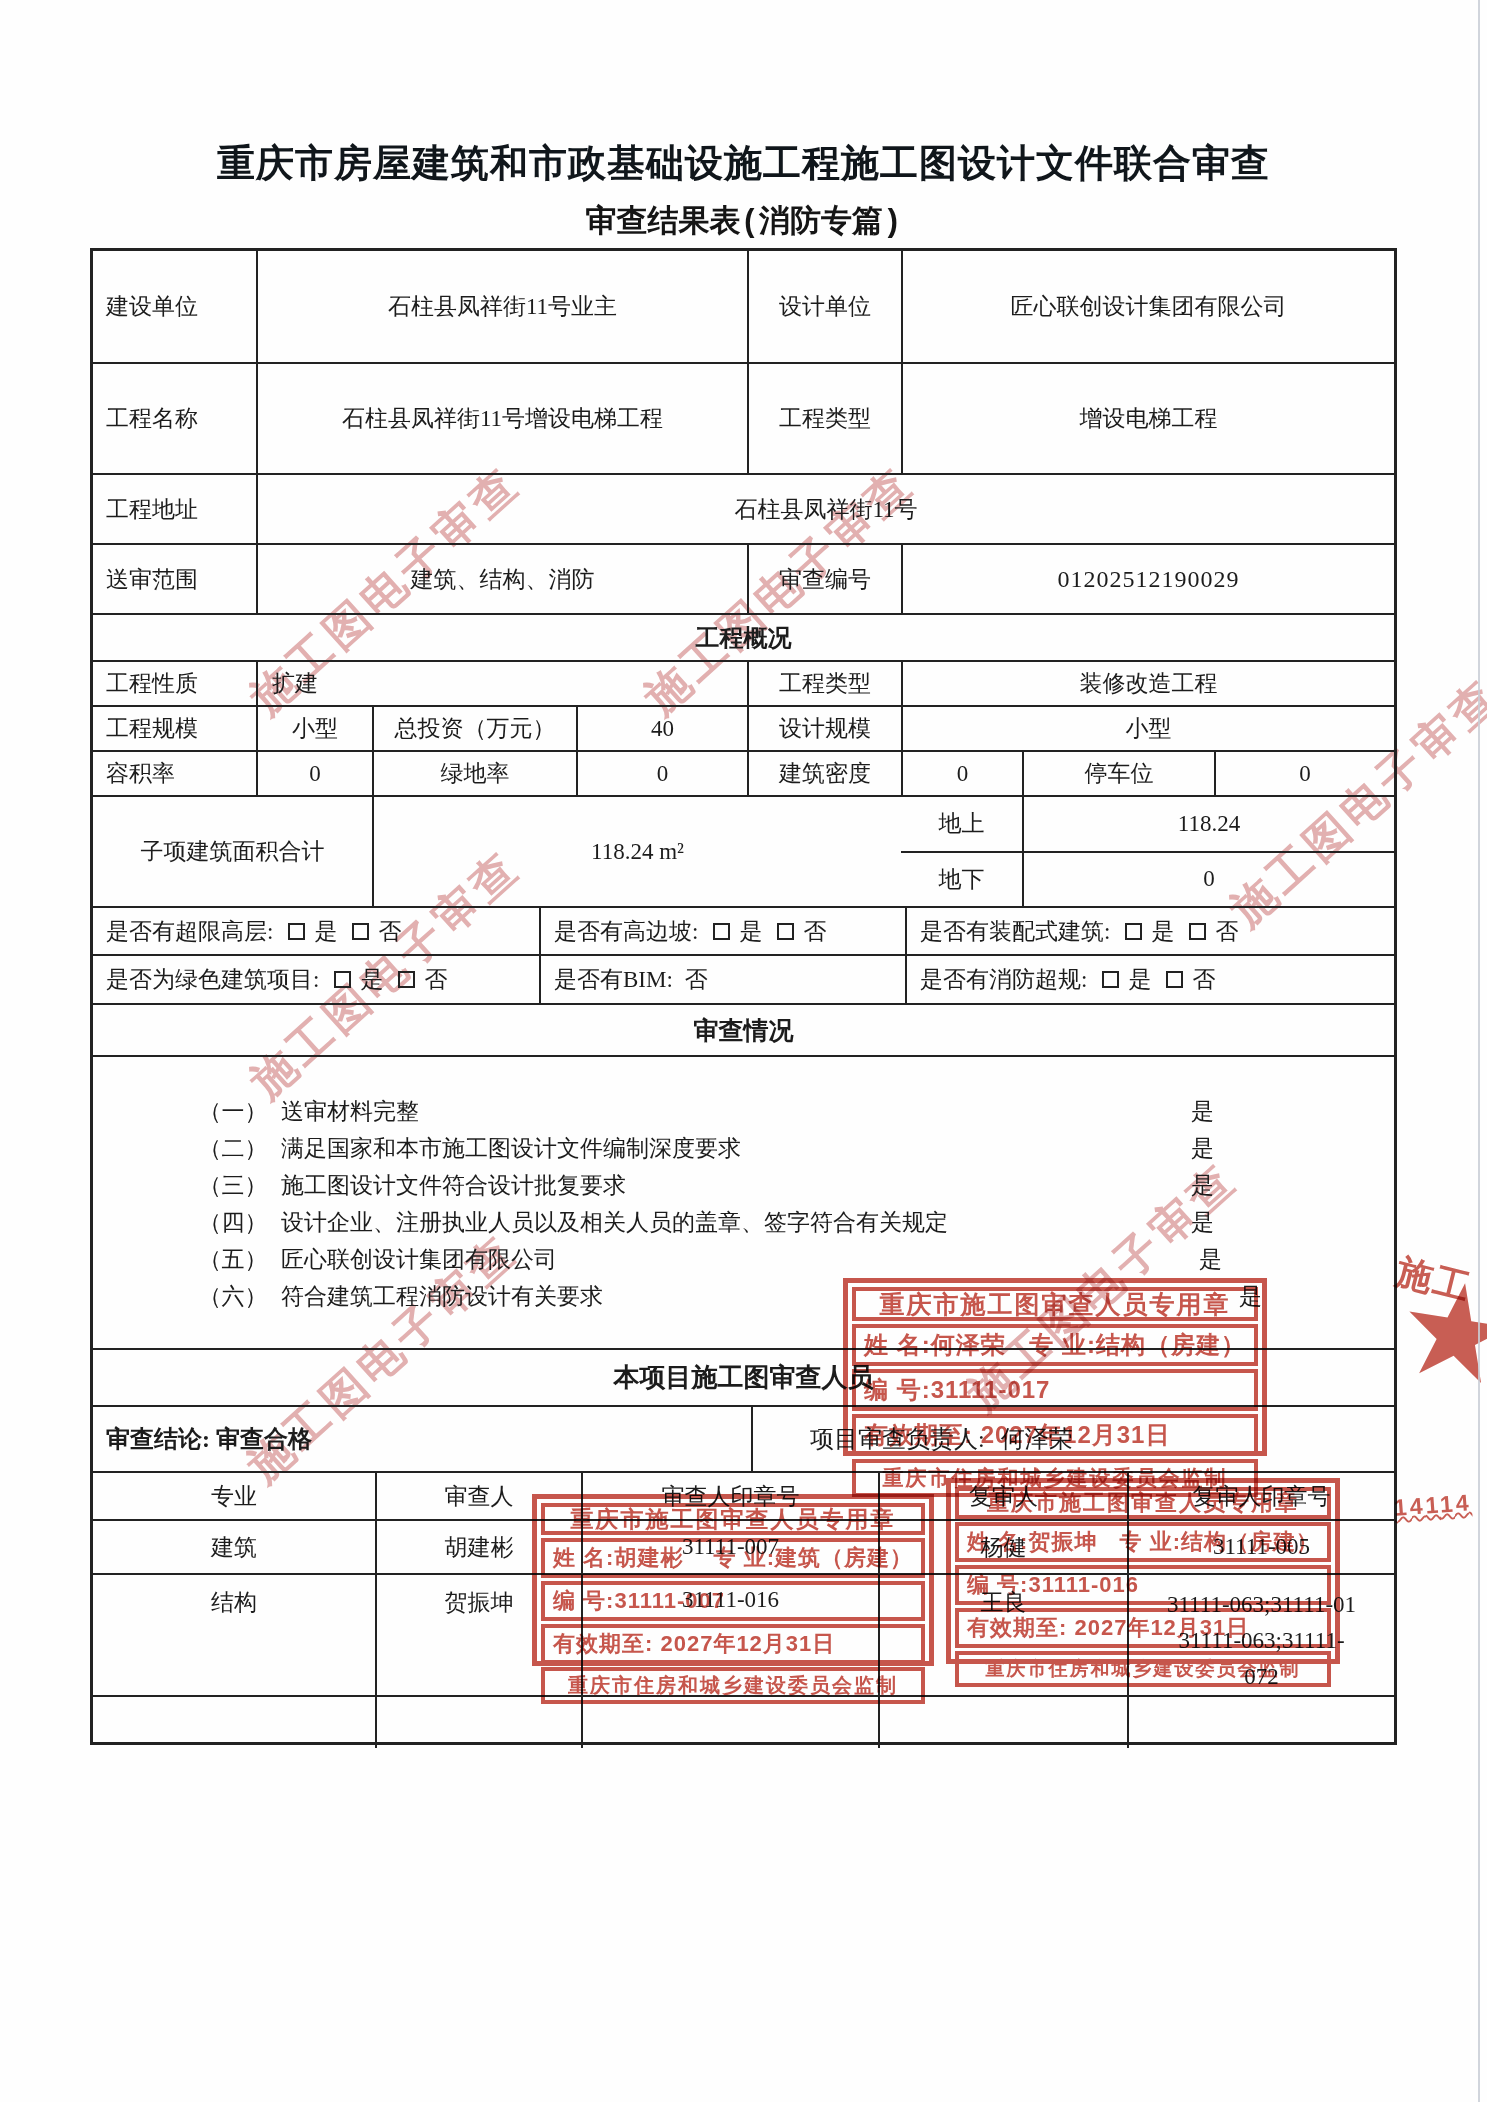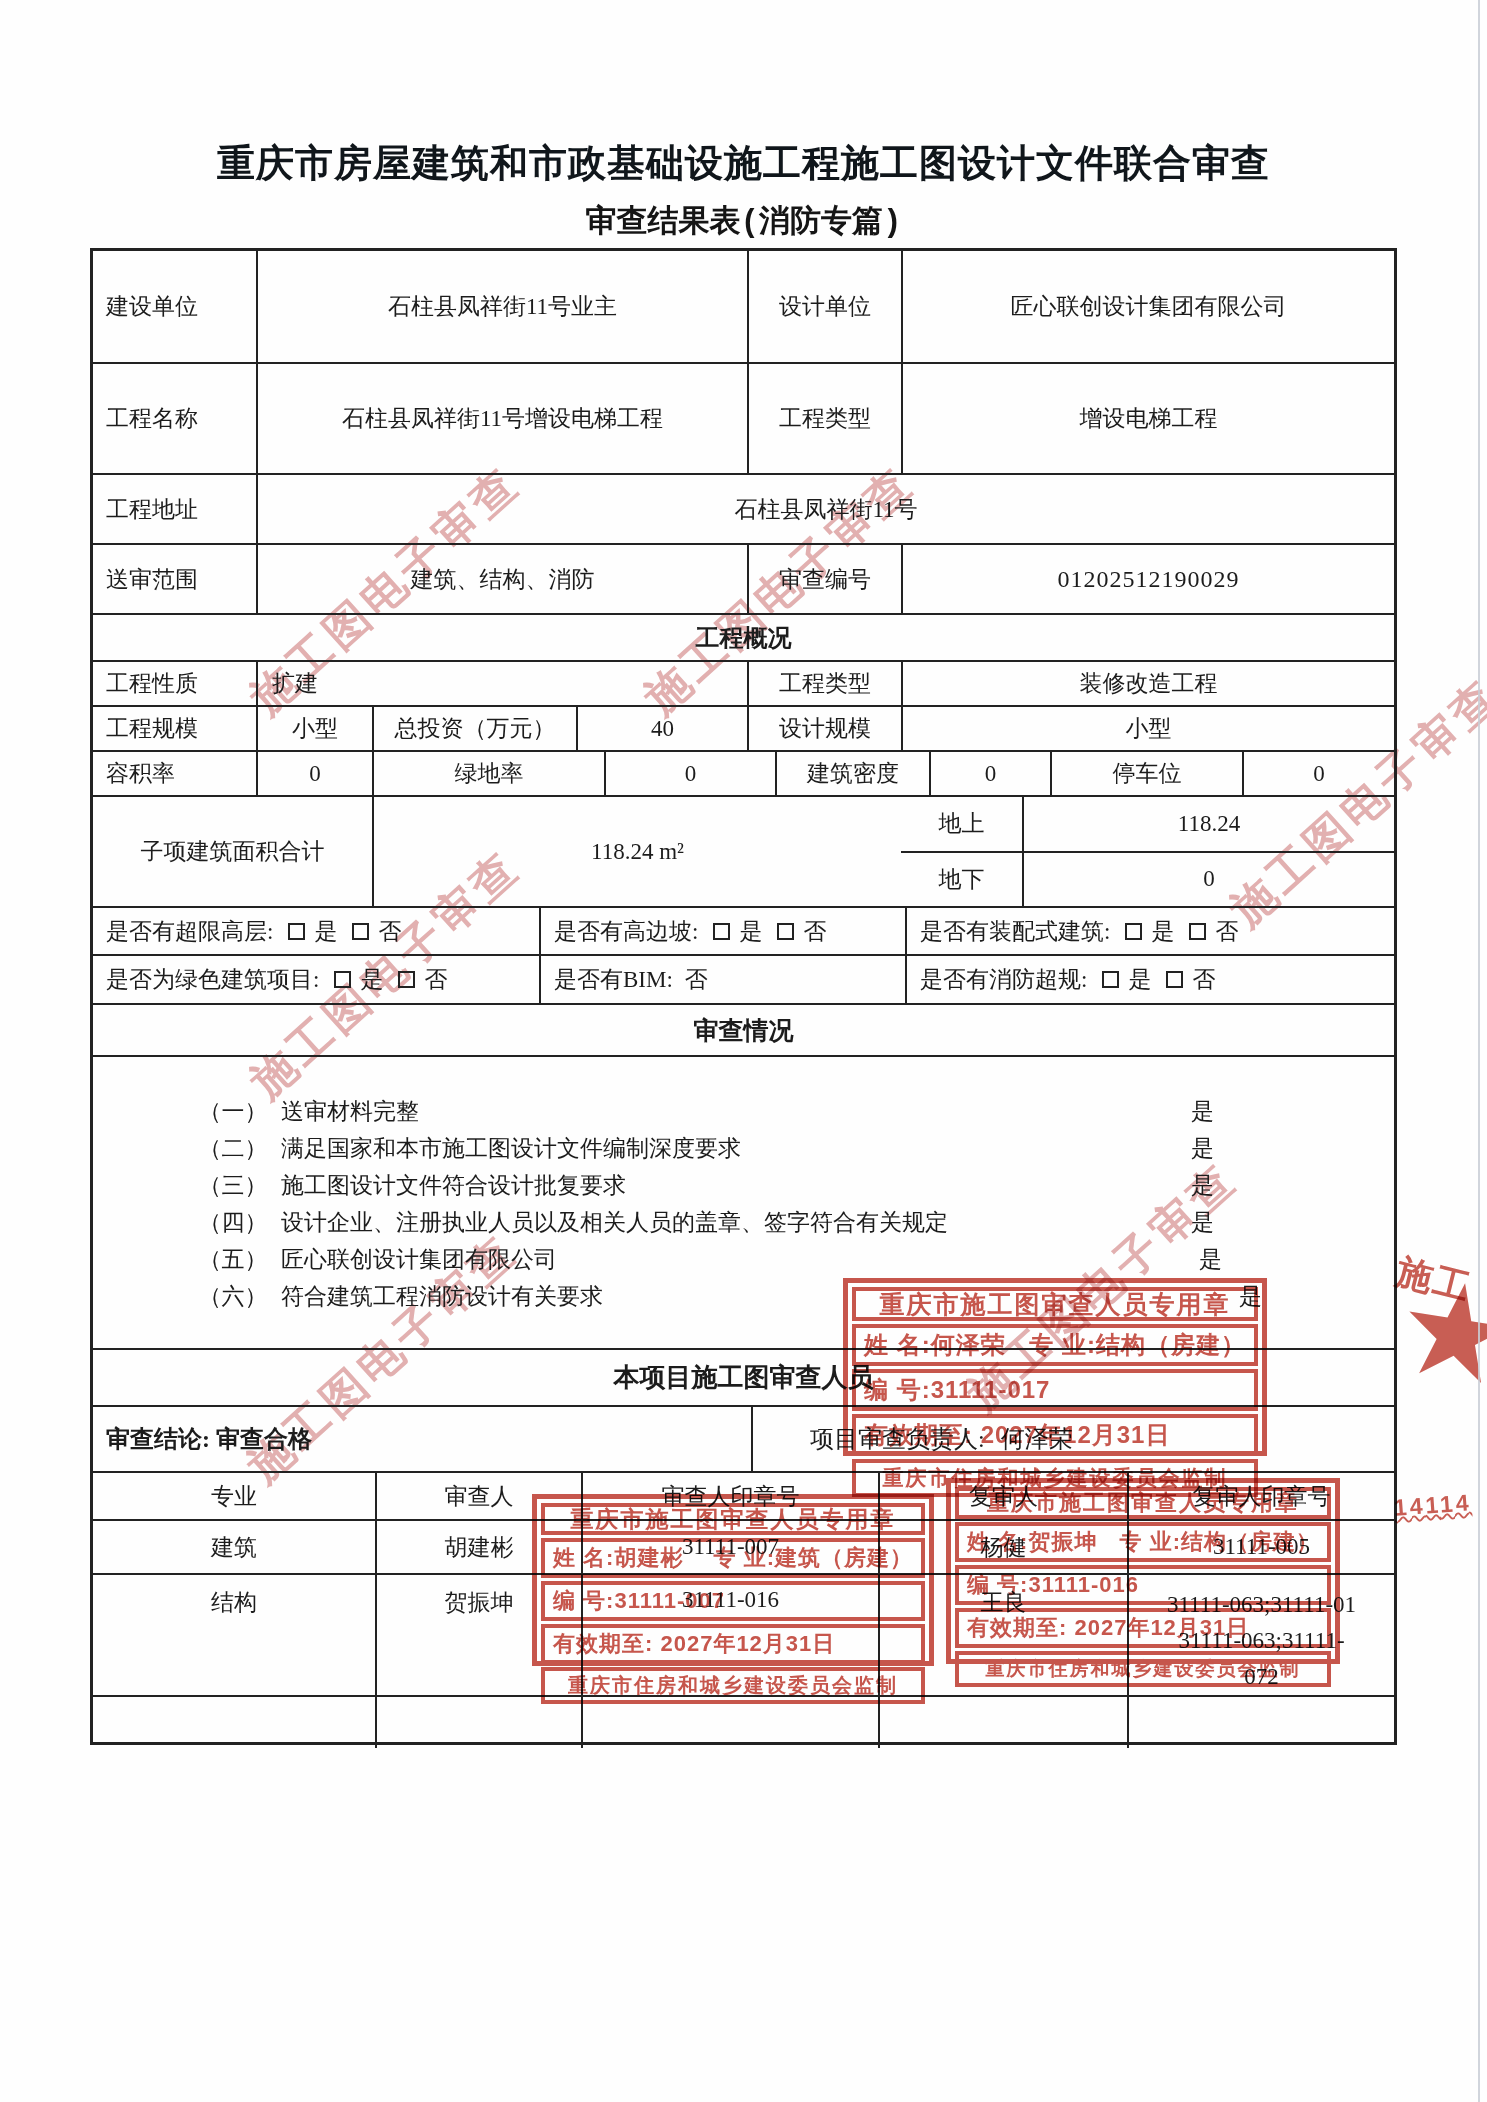--- a/index.html
+++ b/index.html
@@ -145,21 +145,21 @@
       <div class="c" style="width:116px">小型</div>
       <div class="c" style="width:204px">总投资（万元）</div>
       <div class="c" style="width:171px">40</div>
       <div class="c" style="width:154px">设计规模</div>
       <div class="c grow">小型</div>
     </div>
 
     <div class="tr" style="height:45px">
       <div class="c cf lab" style="width:163px">容积率</div>
       <div class="c" style="width:116px">0</div>
-      <div class="c" style="width:232px">绿地率</div>
+      <div class="c" style="width:204px">绿地率</div>
       <div class="c" style="width:171px">0</div>
       <div class="c" style="width:154px">建筑密度</div>
       <div class="c" style="width:121px">0</div>
       <div class="c" style="width:192px">停车位</div>
       <div class="c grow">0</div>
     </div>
 
     <div class="tr" style="height:111px">
       <div class="c cf" style="width:279px">子项建筑面积合计</div>
       <div class="c" style="width:529px">118.24 m²</div>

